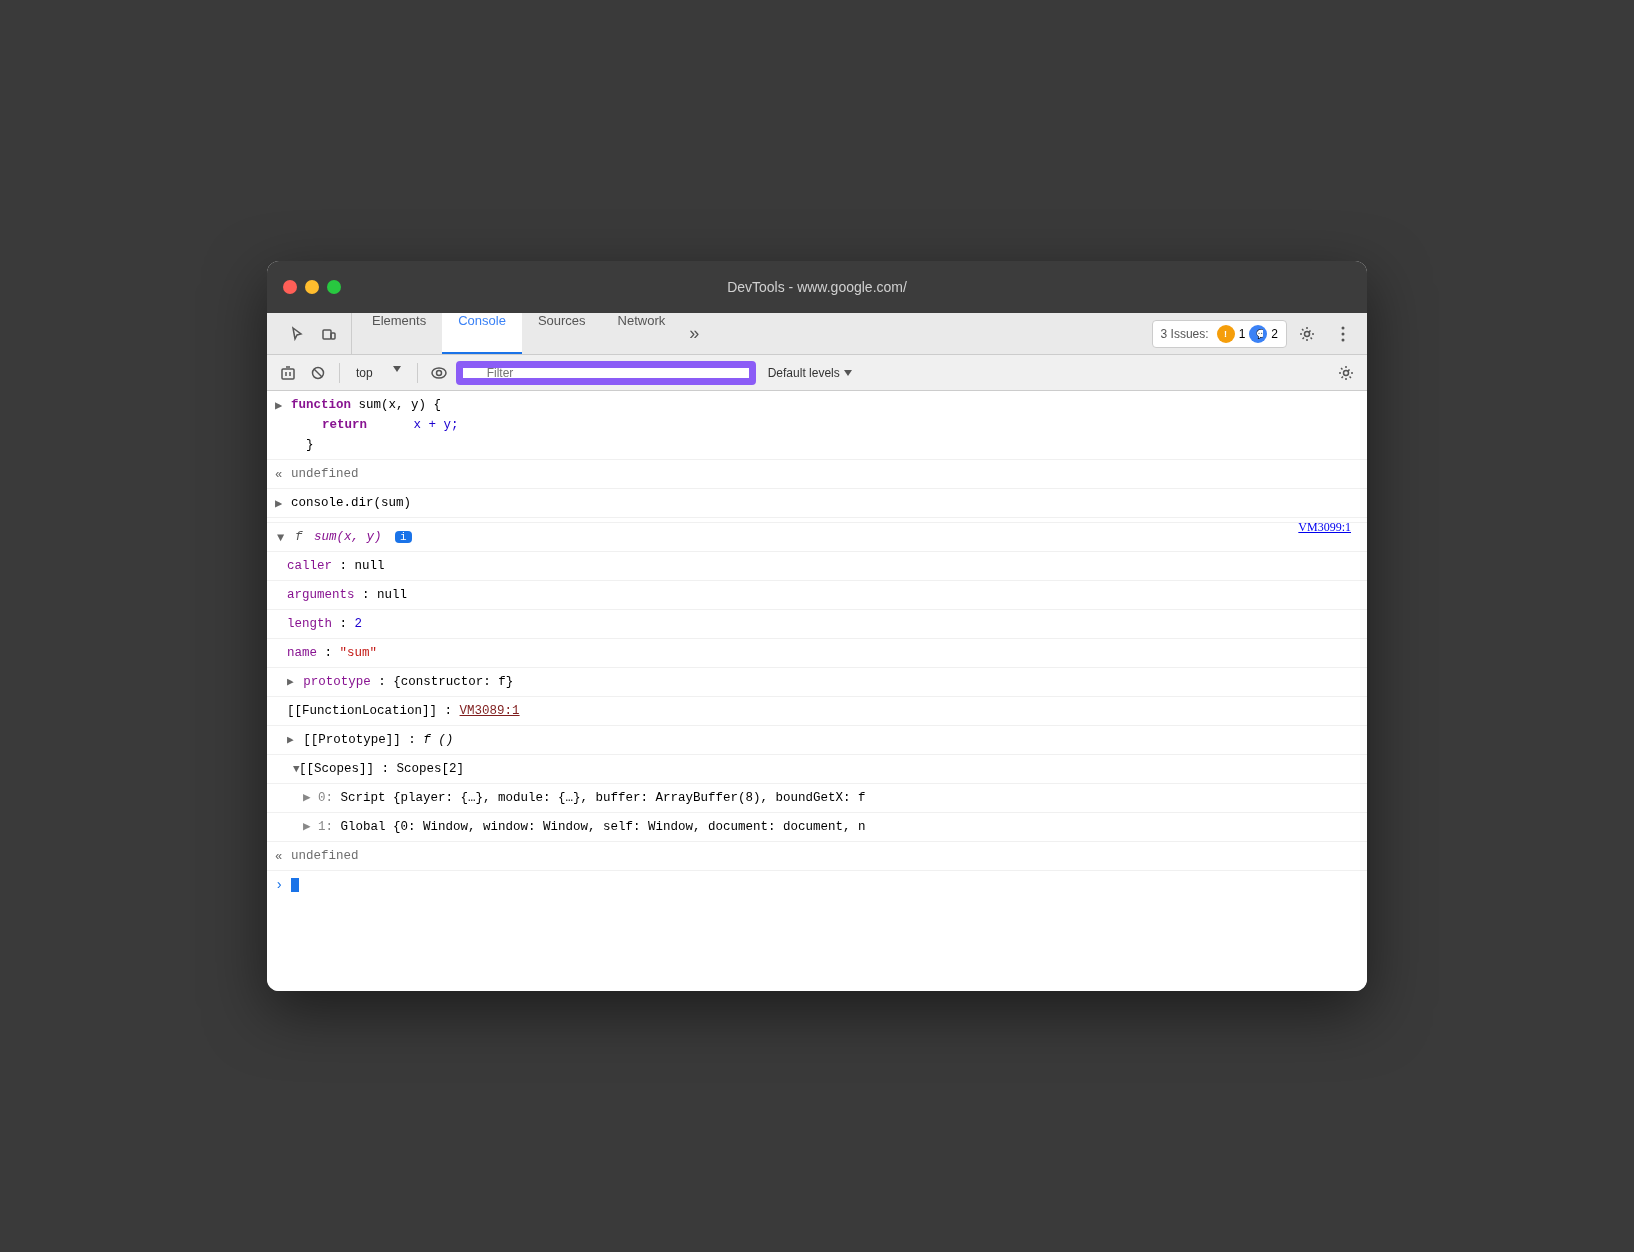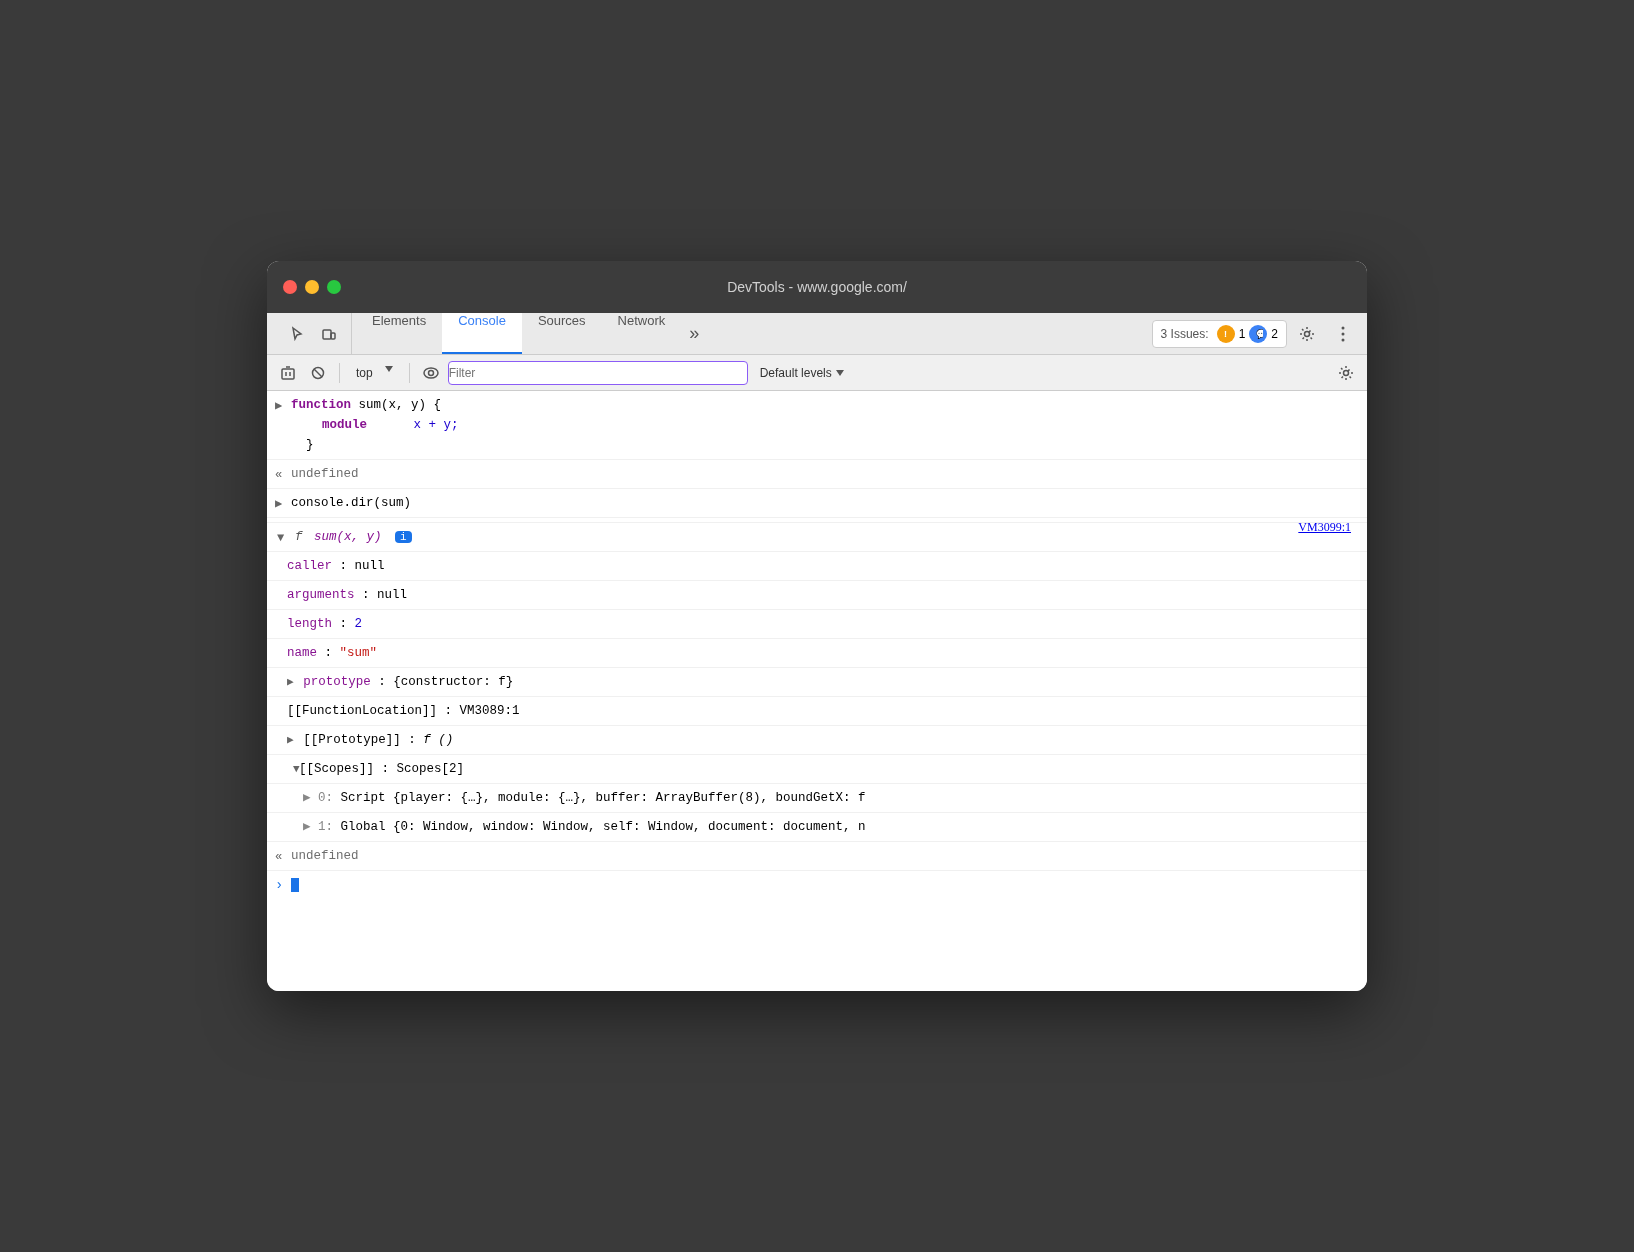--- a/index.html
+++ b/index.html
@@ -189,44 +189,44 @@
     }
     .divider-v {
       width: 1px;
       height: 20px;
       background: #ccc;
       margin: 0 4px;
     }
     .context-selector {
       display: flex;
       align-items: flex-start;
-      gap: 12px;
+      gap: 20px;
       padding: 2px 8px;
       border-radius: 4px;
       cursor: pointer;
       font-size: 12px;
       color: #333;
     }
     .eye-btn {
       width: 26px;
       height: 26px;
       display: flex;
       align-items: center;
       justify-content: center;
       border-radius: 4px;
       cursor: pointer;
       color: #555;
     }
     .filter-input {
       flex: 1;
       max-width: 300px;
       height: 24px;
-      border: 1px solid #8b5cf6;
-      border-radius: 4px;
-      padding: 0 0;
+      border: 7px solid #8b5cf6;
+      border-radius: 4px;
+      padding: 0 24px;
       font-size: 12px;
       background: white;
       outline: none;
     }
     .levels-selector {
       display: flex;
       align-items: center;
       gap: 4px;
       padding: 2px 8px;
       border-radius: 4px;
@@ -267,21 +267,21 @@
       color: #666;
       font-size: 12px;
       cursor: pointer;
     }
     .entry-arrow.collapsed { display: inline-block; }
     .kw-purple { color: #881391; font-weight: bold; }
     .kw-blue { color: #1c00cf; margin-left: 39px; }
     .kw-prop { color: #881391; }
     .kw-number { color: #1c00cf; }
     .kw-string { color: #c41a16; }
-    .kw-link { color: #000000; cursor: pointer; }
+    .kw-link { color: #7f1d1d; text-decoration: underline; cursor: pointer; }
     .kw-italic { font-style: italic; }
     .kw-gray { color: #888; }
     .kw-dimgray { color: #6e6e6e; }
     .vm-link {
       color: #0000ee;
       text-decoration: underline;
       cursor: pointer;
       float: right;
       font-size: 12px;
       font-family: Liberation Serif, serif;
@@ -446,21 +446,21 @@
   </div>
 
   <div class="console-content">
 
     <div class="console-entry">
       <span class="entry-arrow collapsed">▶</span>
       <span class="kw-purple">function</span>
       <span> sum(x, y) {</span>
       <br>
       <span style="padding-left:16px">
-        &nbsp;&nbsp;<span class="kw-purple">module</span>
+        &nbsp;&nbsp;<span class="kw-purple">return</span>
         <span class="kw-blue"> x + y;</span>
       </span>
       <br>
       <span>&nbsp;&nbsp;}</span>
     </div>
 
     <div class="console-entry" style="padding-left:24px;">
       <span style="position:absolute;left:8px;top:6px;color:#666;font-size:12px">«</span>
       <span class="kw-dimgray">undefined</span>
     </div>

